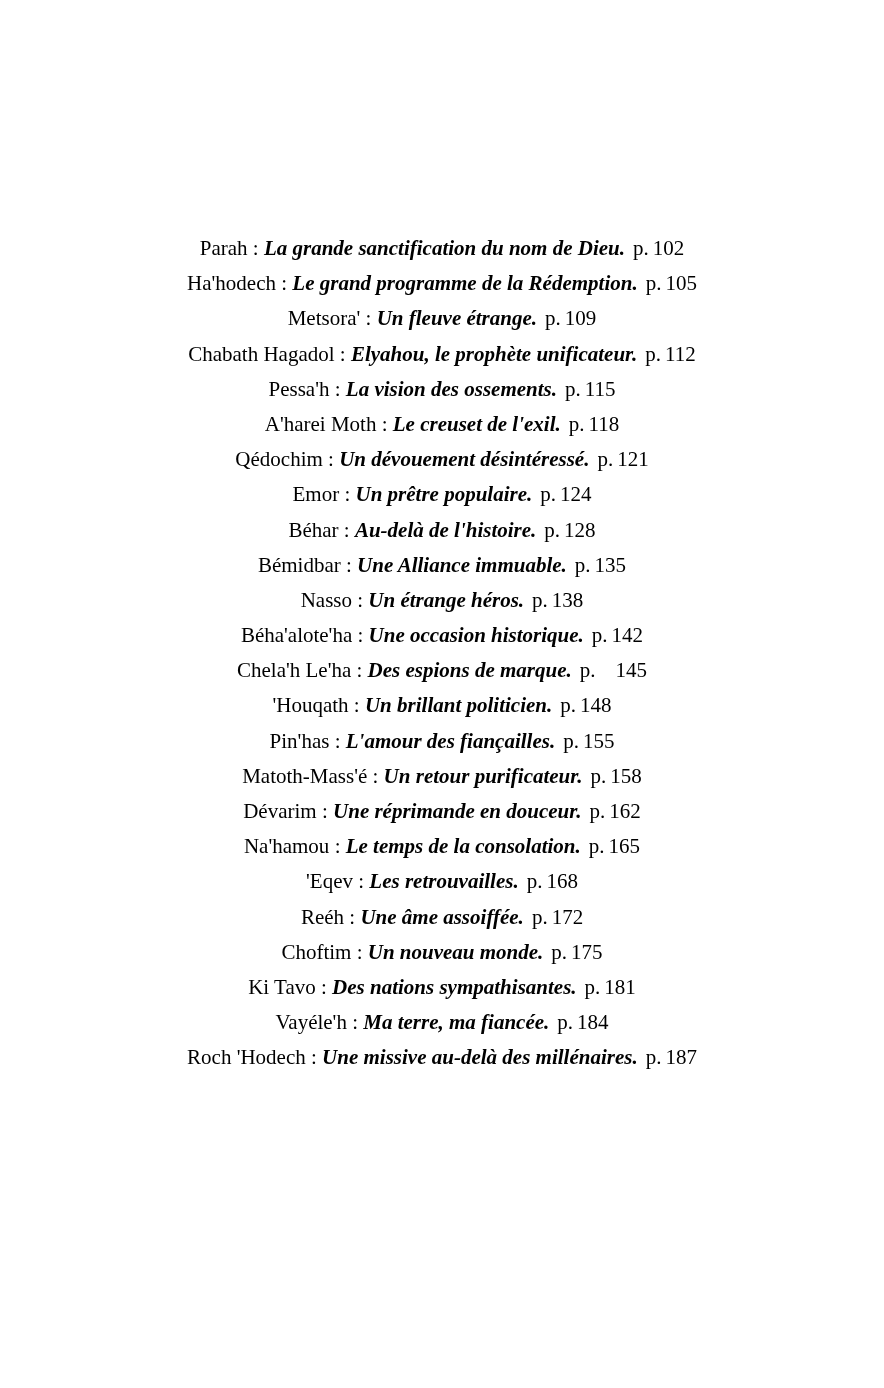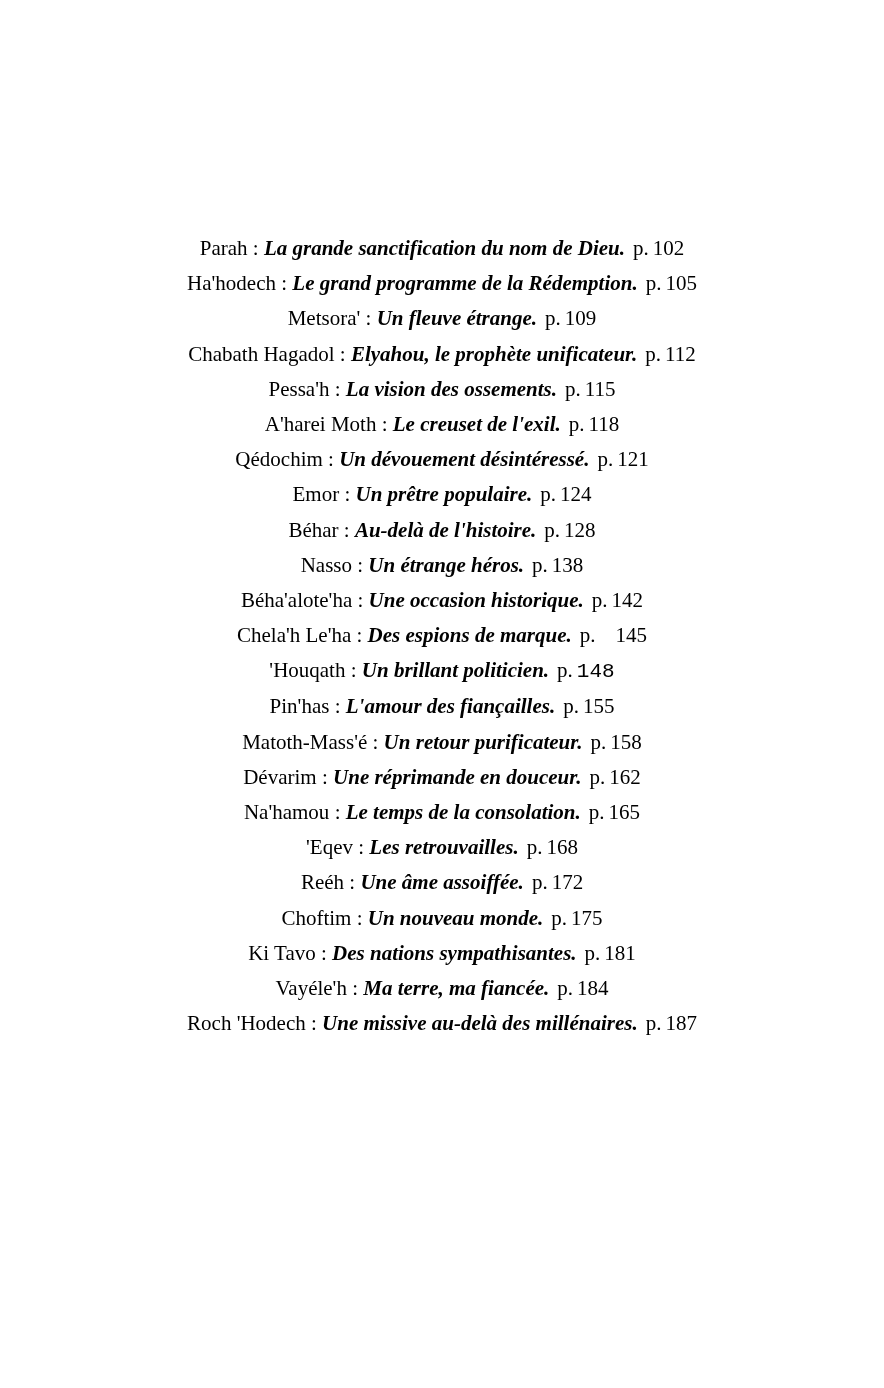--- a/index.html
+++ b/index.html
@@ -58,24 +58,25 @@
   <div class="toc" id="toc">
       <div class="toc-entry"><span class="parasha">Parah</span><span class="sep"> : </span><span class="title">La grande sanctification du nom de Dieu.</span><span class="page-ref"><span>p.</span><span style="margin-left: 4px;">102</span></span></div>
       <div class="toc-entry"><span class="parasha">Ha'hodech</span><span class="sep"> : </span><span class="title">Le grand programme de la Rédemption.</span><span class="page-ref"><span>p.</span><span style="margin-left: 4px;">105</span></span></div>
       <div class="toc-entry"><span class="parasha">Metsora'</span><span class="sep"> : </span><span class="title">Un fleuve étrange.</span><span class="page-ref"><span>p.</span><span style="margin-left: 4px;">109</span></span></div>
       <div class="toc-entry"><span class="parasha">Chabath Hagadol</span><span class="sep"> : </span><span class="title">Elyahou, le prophète unificateur.</span><span class="page-ref"><span>p.</span><span style="margin-left: 4px;">112</span></span></div>
       <div class="toc-entry"><span class="parasha">Pessa'h</span><span class="sep"> : </span><span class="title">La vision des ossements.</span><span class="page-ref"><span>p.</span><span style="margin-left: 4px;">115</span></span></div>
       <div class="toc-entry"><span class="parasha">A'harei Moth</span><span class="sep"> : </span><span class="title">Le creuset de l'exil.</span><span class="page-ref"><span>p.</span><span style="margin-left: 4px;">118</span></span></div>
       <div class="toc-entry"><span class="parasha">Qédochim</span><span class="sep"> : </span><span class="title">Un dévouement désintéressé.</span><span class="page-ref"><span>p.</span><span style="margin-left: 4px;">121</span></span></div>
       <div class="toc-entry"><span class="parasha">Emor</span><span class="sep"> : </span><span class="title">Un prêtre populaire.</span><span class="page-ref"><span>p.</span><span style="margin-left: 4px;">124</span></span></div>
       <div class="toc-entry"><span class="parasha">Béhar</span><span class="sep"> : </span><span class="title">Au-delà de l'histoire.</span><span class="page-ref"><span>p.</span><span style="margin-left: 4px;">128</span></span></div>
+      <div class="toc-entry"><span class="parasha">Bémidbar</span><span class="sep"> : </span><span class="title">Une Alliance immuable.</span><span class="page-ref"><span>p.</span><span style="margin-left: 4px;">135</span></span></div>
       <div class="toc-entry"><span class="parasha">Nasso</span><span class="sep"> : </span><span class="title">Un étrange héros.</span><span class="page-ref"><span>p.</span><span style="margin-left: 4px;">138</span></span></div>
       <div class="toc-entry"><span class="parasha">Béha'alote'ha</span><span class="sep"> : </span><span class="title">Une occasion historique.</span><span class="page-ref"><span>p.</span><span style="margin-left: 4px;">142</span></span></div>
       <div class="toc-entry"><span class="parasha">Chela'h Le'ha</span><span class="sep"> : </span><span class="title">Des espions de marque.</span><span class="page-ref"><span>p.</span><span style="margin-left: 20px;">145</span></span></div>
-      <div class="toc-entry"><span class="parasha">'Houqath</span><span class="sep"> : </span><span class="title">Un brillant politicien.</span><span class="page-ref"><span>p.</span><span style="margin-left: 4px; font-family: Liberation Mono, monospace;">148</span></span></div>
+      <div class="toc-entry"><span class="parasha">'Houqath</span><span class="sep"> : </span><span class="title">Un brillant politicien.</span><span class="page-ref"><span>p.</span><span style="margin-left: 4px;">148</span></span></div>
       <div class="toc-entry"><span class="parasha">Pin'has</span><span class="sep"> : </span><span class="title">L'amour des fiançailles.</span><span class="page-ref"><span>p.</span><span style="margin-left: 4px;">155</span></span></div>
       <div class="toc-entry"><span class="parasha">Matoth-Mass'é</span><span class="sep"> : </span><span class="title">Un retour purificateur.</span><span class="page-ref"><span>p.</span><span style="margin-left: 4px;">158</span></span></div>
       <div class="toc-entry"><span class="parasha">Dévarim</span><span class="sep"> : </span><span class="title">Une réprimande en douceur.</span><span class="page-ref"><span>p.</span><span style="margin-left: 4px;">162</span></span></div>
       <div class="toc-entry"><span class="parasha">Na'hamou</span><span class="sep"> : </span><span class="title">Le temps de la consolation.</span><span class="page-ref"><span>p.</span><span style="margin-left: 4px;">165</span></span></div>
       <div class="toc-entry"><span class="parasha">'Eqev</span><span class="sep"> : </span><span class="title">Les retrouvailles.</span><span class="page-ref"><span>p.</span><span style="margin-left: 4px;">168</span></span></div>
       <div class="toc-entry"><span class="parasha">Reéh</span><span class="sep"> : </span><span class="title">Une âme assoiffée.</span><span class="page-ref"><span>p.</span><span style="margin-left: 4px;">172</span></span></div>
       <div class="toc-entry"><span class="parasha">Choftim</span><span class="sep"> : </span><span class="title">Un nouveau monde.</span><span class="page-ref"><span>p.</span><span style="margin-left: 4px;">175</span></span></div>
       <div class="toc-entry"><span class="parasha">Ki Tavo</span><span class="sep"> : </span><span class="title">Des nations sympathisantes.</span><span class="page-ref"><span>p.</span><span style="margin-left: 4px;">181</span></span></div>
       <div class="toc-entry"><span class="parasha">Vayéle'h</span><span class="sep"> : </span><span class="title">Ma terre, ma fiancée.</span><span class="page-ref"><span>p.</span><span style="margin-left: 4px;">184</span></span></div>
       <div class="toc-entry"><span class="parasha">Roch 'Hodech</span><span class="sep"> : </span><span class="title">Une missive au-delà des millénaires.</span><span class="page-ref"><span>p.</span><span style="margin-left: 4px;">187</span></span></div>

